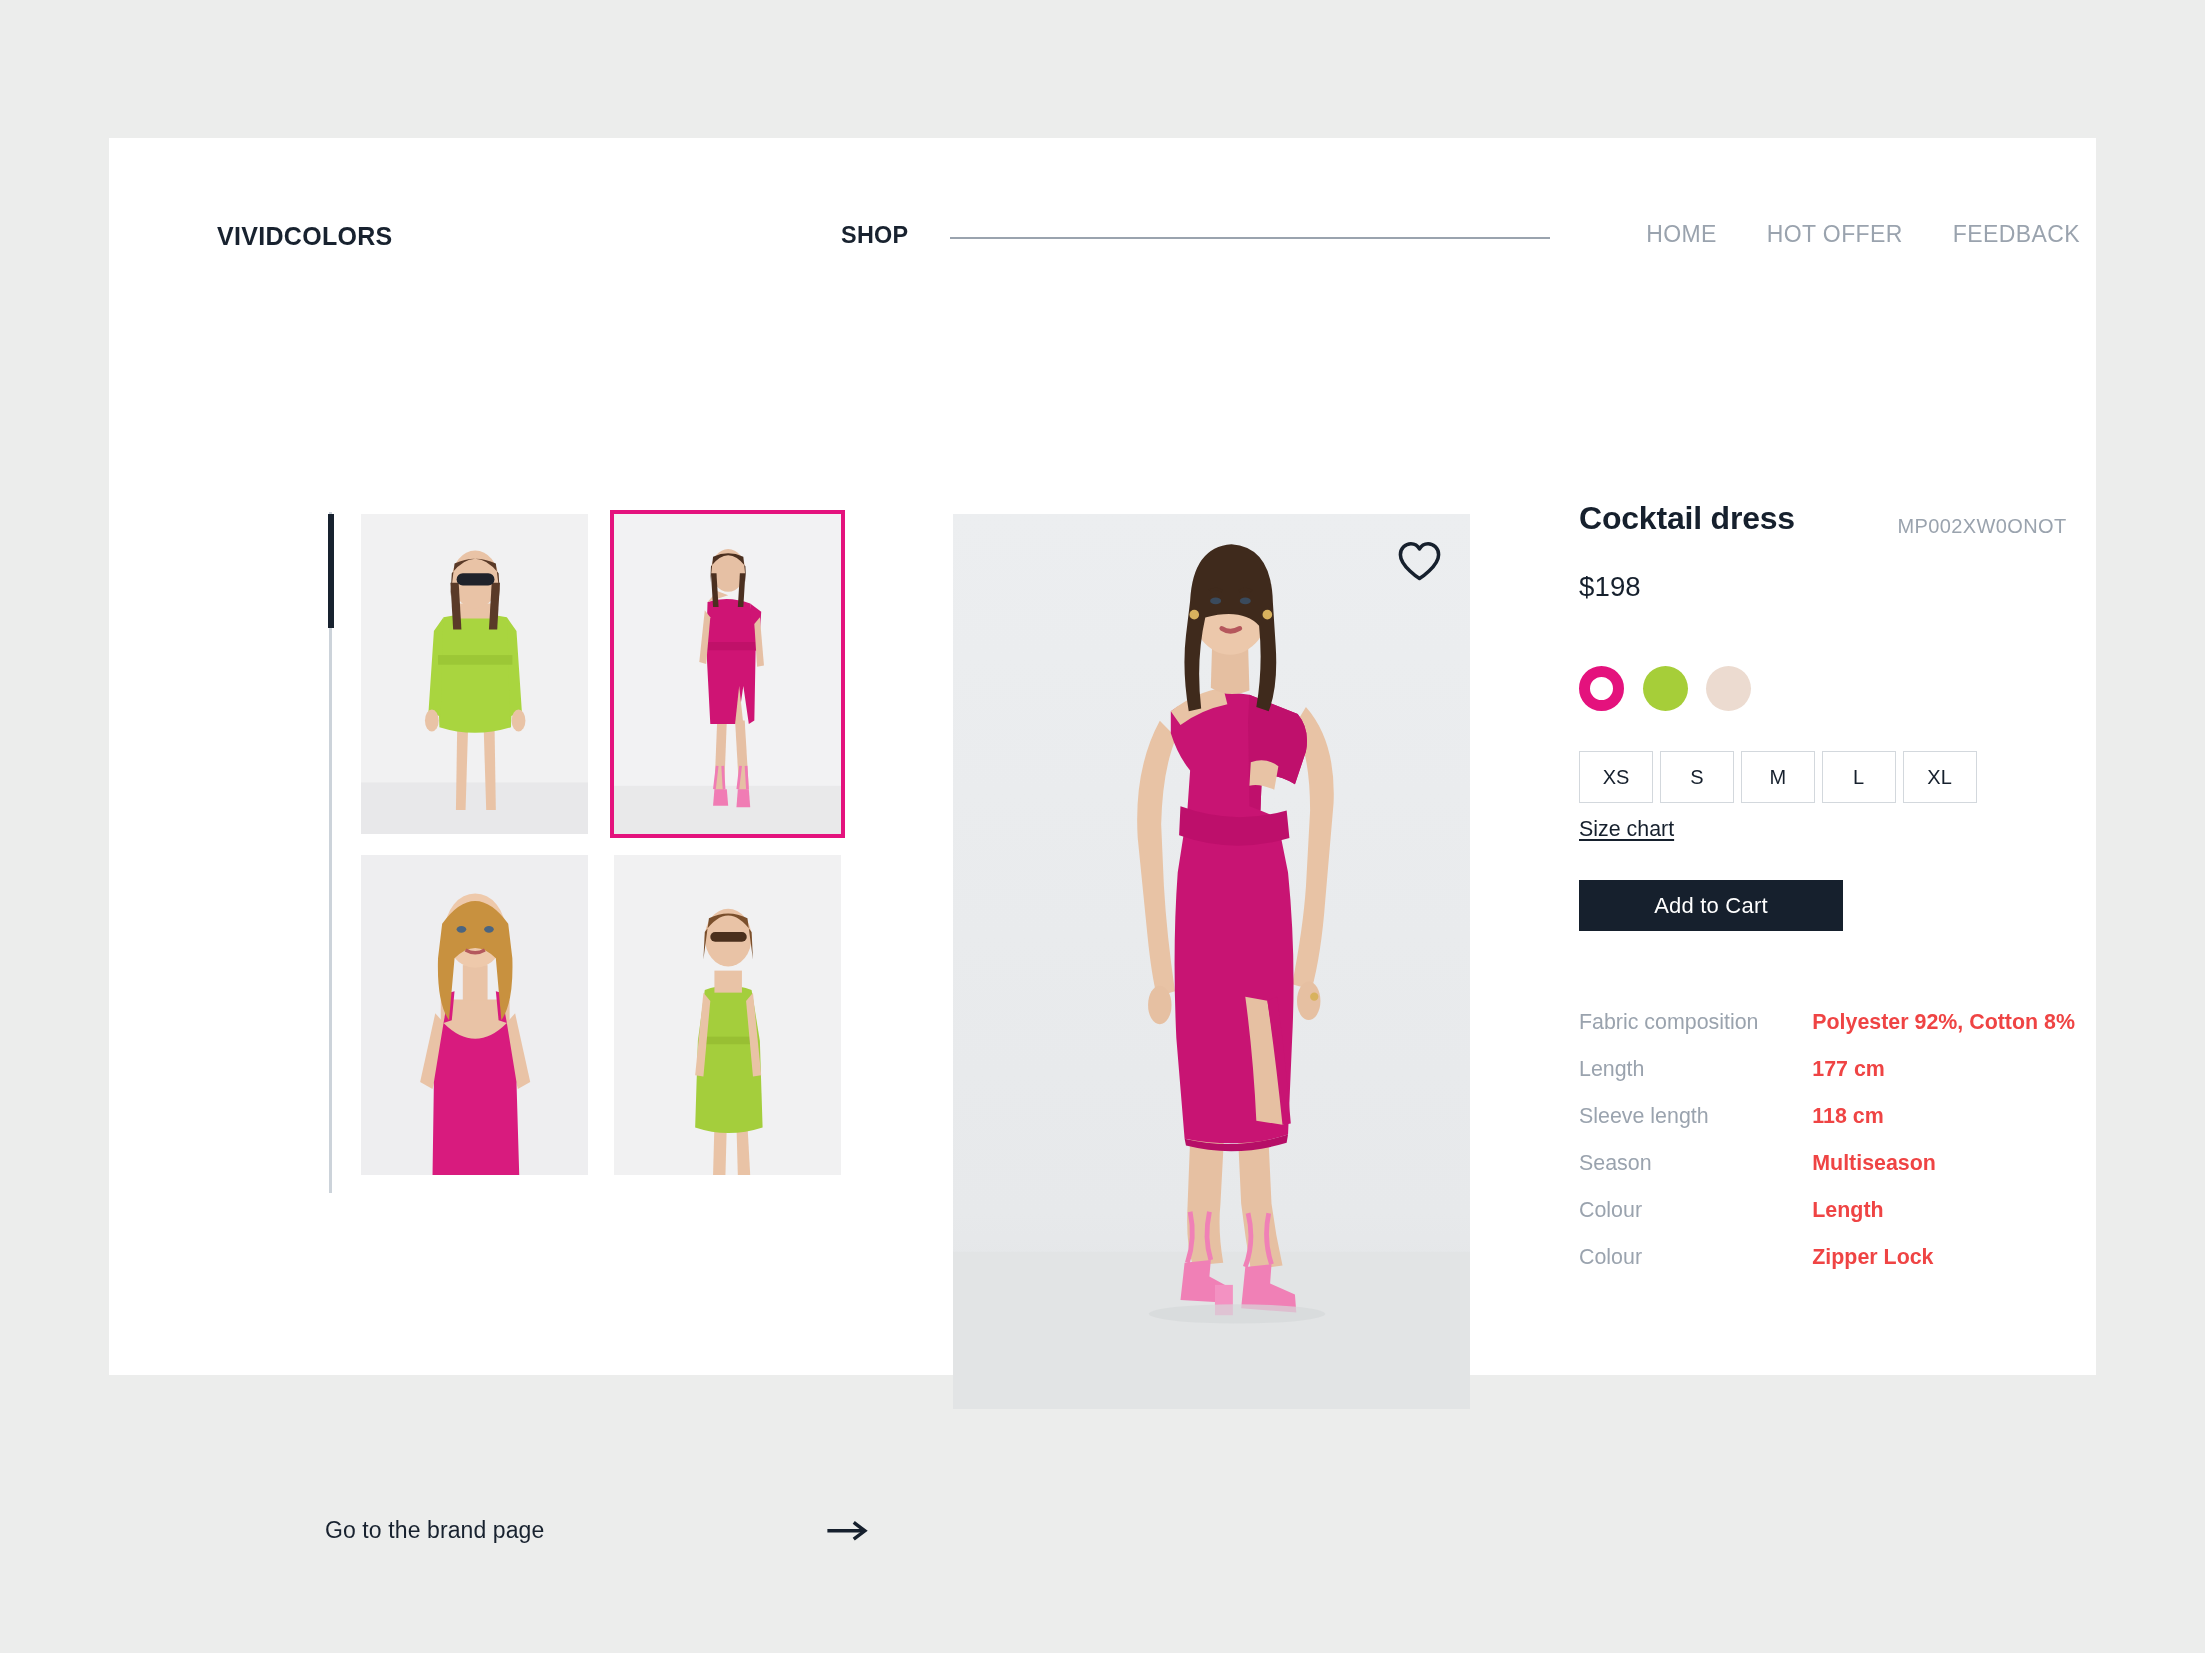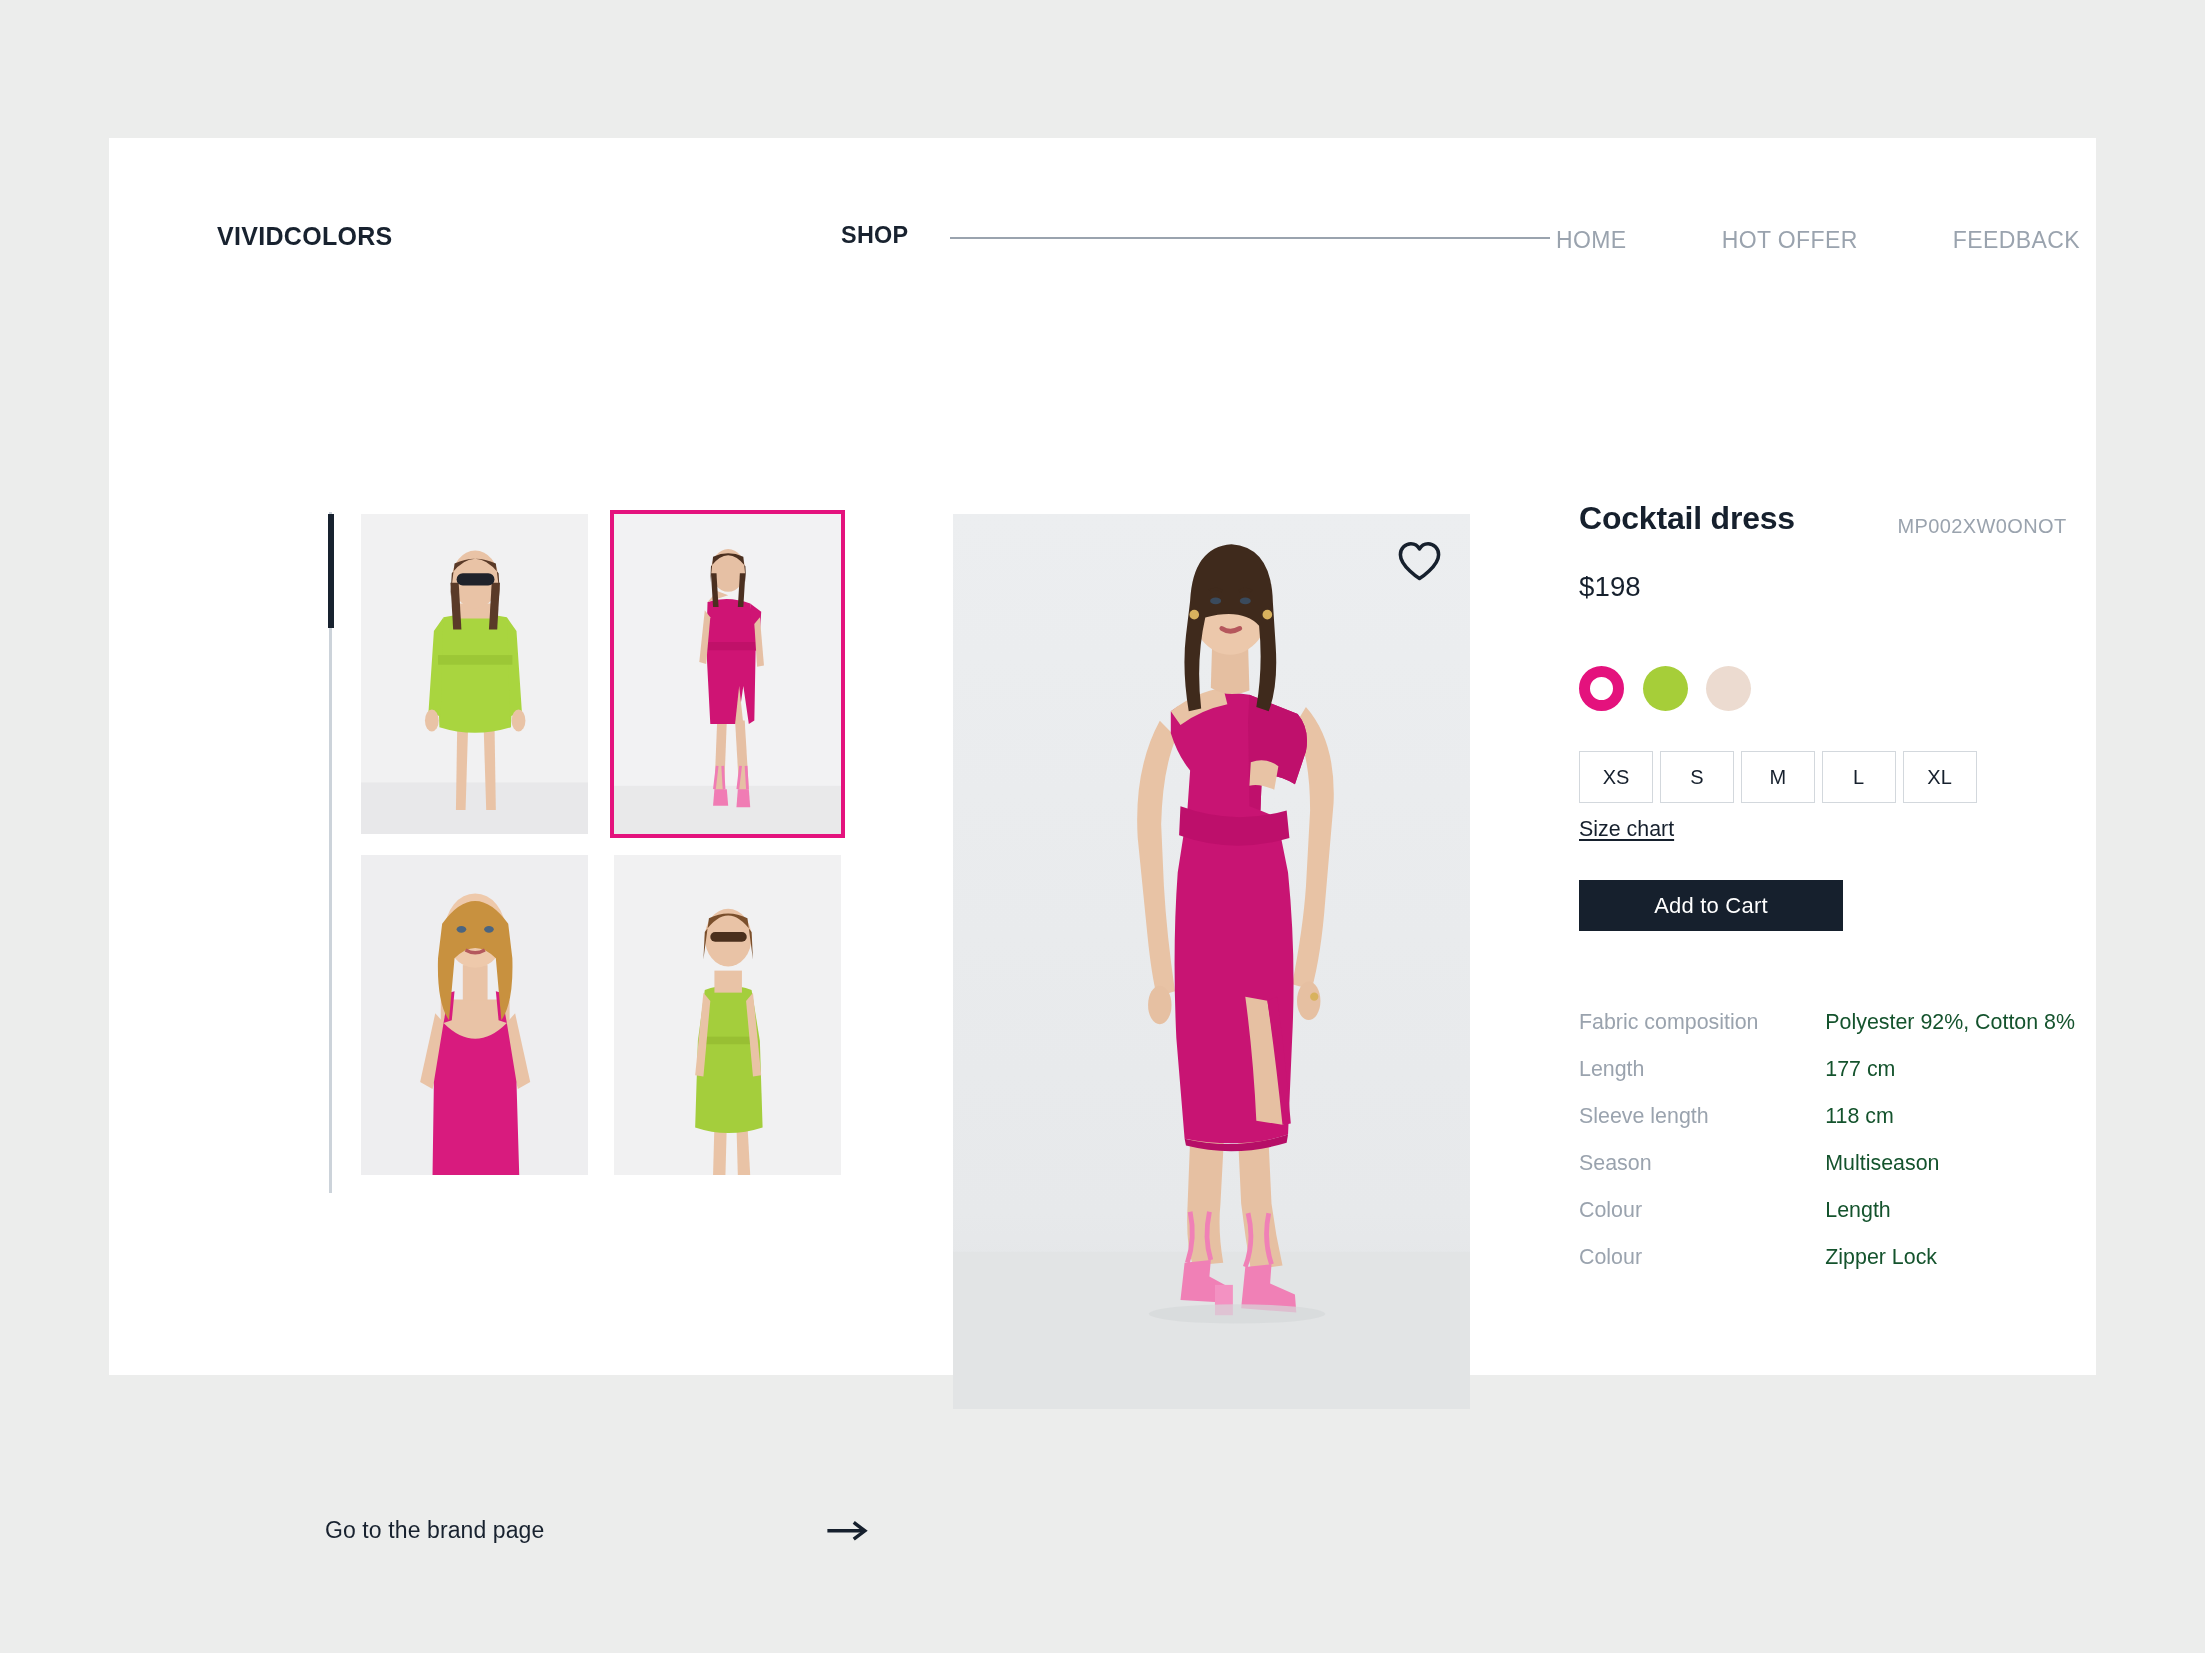--- a/index.html
+++ b/index.html
@@ -52,24 +52,25 @@
     position: absolute;
     left: 841px;
     top: 99px;
     width: 600px;
     height: 2.1px;
     background: #9aa3ae;
   }
   .main-nav {
     position: absolute;
     left: 1447px;
-    top: 89px;
+    top: 83px;
     width: 524px;
     display: flex;
-    justify-content: space-between;
+    justify-content: flex-end;
+    gap: 50px;
   }
   .nav-link {
     font-size: 23px;
     letter-spacing: 0.4px;
     color: #9aa3ae;
     white-space: nowrap;
     cursor: pointer;
   }
 
   
@@ -259,22 +260,22 @@
     padding: 0 0 22px 0;
     font-size: 21.4px;
     vertical-align: top;
     white-space: nowrap;
   }
   .specs td.spec-label {
     color: #9aa3ae;
     width: 269px;
   }
   .specs td.spec-value {
-    color: #14532d;
-    font-weight: 400;
+    color: #ef4444;
+    font-weight: 700;
   }
   .specs tr:last-child td { padding-bottom: 0; }
 </style>
 </head>
 <body>
 
 <div class="page-card">
 
   <div class="site-header">
     <div class="brand-logo">VIVIDCOLORS</div>

